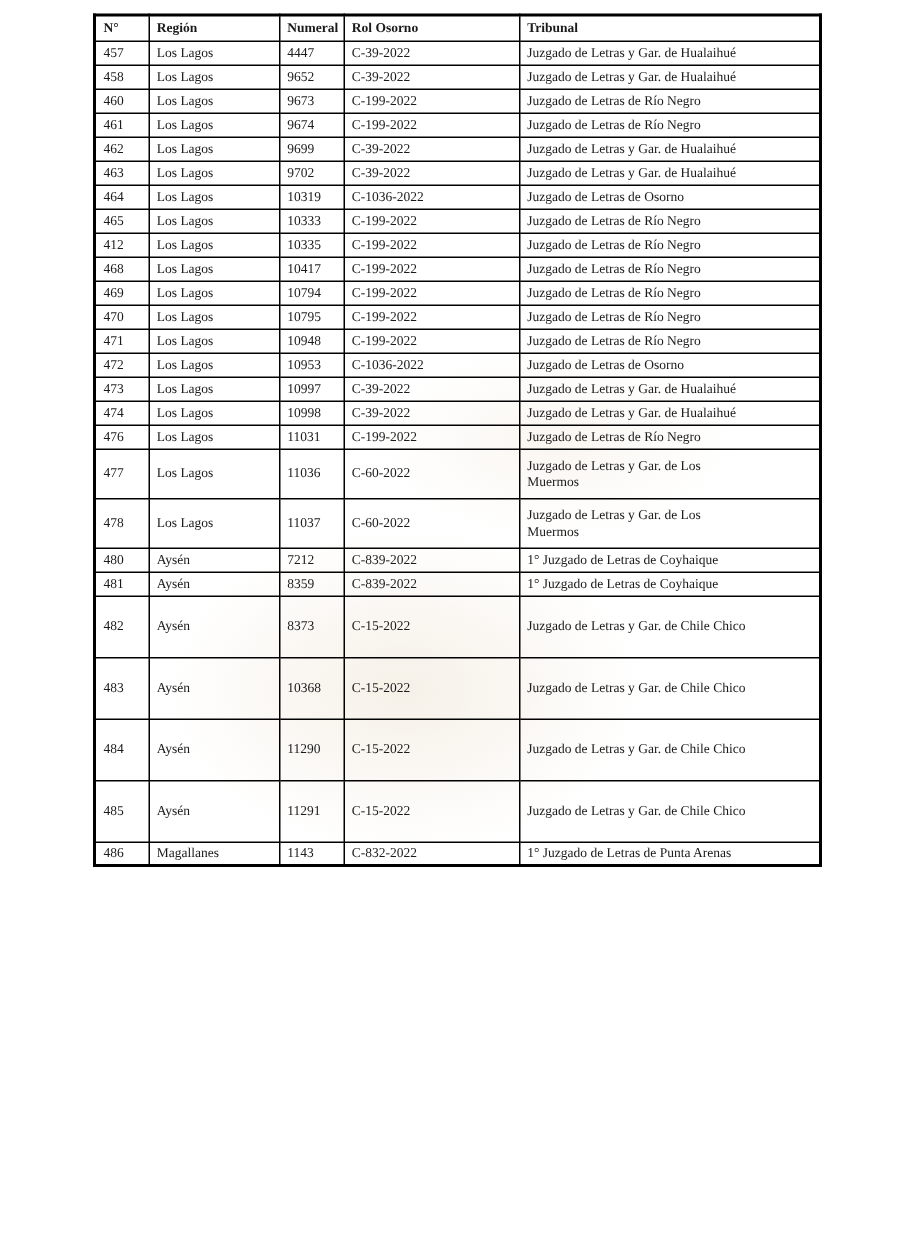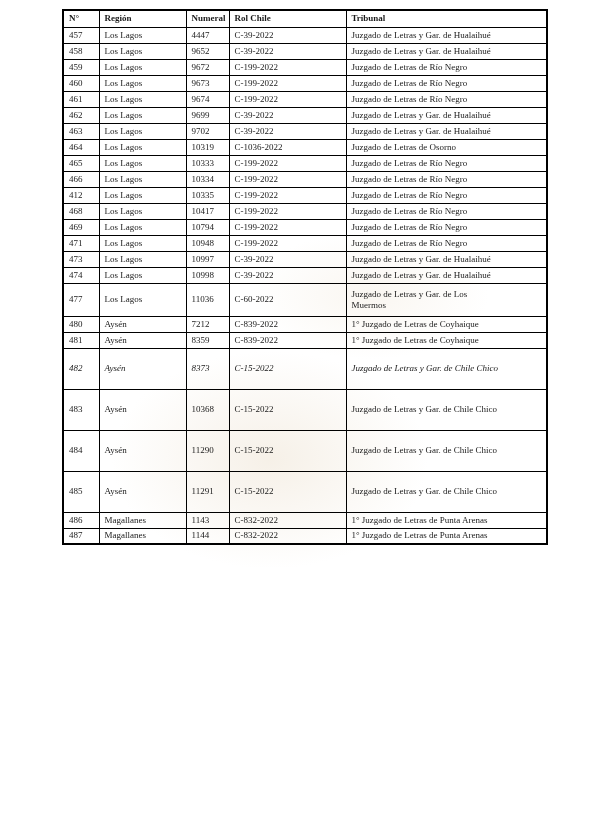--- a/index.html
+++ b/index.html
@@ -79,47 +79,40 @@
       <col class="c-region">
       <col class="c-numeral">
       <col class="c-rol">
       <col class="c-tribunal">
     </colgroup>
     <thead>
       <tr>
         <th>N°</th>
         <th>Región</th>
         <th>Numeral</th>
-        <th>Rol Chile</th>
+        <th>Rol Osorno</th>
         <th>Tribunal</th>
       </tr>
     </thead>
     <tbody>
         <tr>
           <td>457</td>
           <td>Los Lagos</td>
           <td>4447</td>
           <td>C-39-2022</td>
           <td>Juzgado de Letras y Gar. de Hualaihué</td>
         </tr>
         <tr>
           <td>458</td>
           <td>Los Lagos</td>
           <td>9652</td>
           <td>C-39-2022</td>
           <td>Juzgado de Letras y Gar. de Hualaihué</td>
         </tr>
         <tr>
-          <td>459</td>
-          <td>Los Lagos</td>
-          <td>9672</td>
-          <td>C-199-2022</td>
-          <td>Juzgado de Letras de Río Negro</td>
-        </tr>
-        <tr>
           <td>460</td>
           <td>Los Lagos</td>
           <td>9673</td>
           <td>C-199-2022</td>
           <td>Juzgado de Letras de Río Negro</td>
         </tr>
         <tr>
           <td>461</td>
           <td>Los Lagos</td>
           <td>9674</td>
@@ -148,27 +141,20 @@
           <td>Juzgado de Letras de Osorno</td>
         </tr>
         <tr>
           <td>465</td>
           <td>Los Lagos</td>
           <td>10333</td>
           <td>C-199-2022</td>
           <td>Juzgado de Letras de Río Negro</td>
         </tr>
         <tr>
-          <td>466</td>
-          <td>Los Lagos</td>
-          <td>10334</td>
-          <td>C-199-2022</td>
-          <td>Juzgado de Letras de Río Negro</td>
-        </tr>
-        <tr>
           <td>412</td>
           <td>Los Lagos</td>
           <td>10335</td>
           <td>C-199-2022</td>
           <td>Juzgado de Letras de Río Negro</td>
         </tr>
         <tr>
           <td>468</td>
           <td>Los Lagos</td>
           <td>10417</td>
@@ -176,63 +162,92 @@
           <td>Juzgado de Letras de Río Negro</td>
         </tr>
         <tr>
           <td>469</td>
           <td>Los Lagos</td>
           <td>10794</td>
           <td>C-199-2022</td>
           <td>Juzgado de Letras de Río Negro</td>
         </tr>
         <tr>
+          <td>470</td>
+          <td>Los Lagos</td>
+          <td>10795</td>
+          <td>C-199-2022</td>
+          <td>Juzgado de Letras de Río Negro</td>
+        </tr>
+        <tr>
           <td>471</td>
           <td>Los Lagos</td>
           <td>10948</td>
           <td>C-199-2022</td>
           <td>Juzgado de Letras de Río Negro</td>
         </tr>
         <tr>
+          <td>472</td>
+          <td>Los Lagos</td>
+          <td>10953</td>
+          <td>C-1036-2022</td>
+          <td>Juzgado de Letras de Osorno</td>
+        </tr>
+        <tr>
           <td>473</td>
           <td>Los Lagos</td>
           <td>10997</td>
           <td>C-39-2022</td>
           <td>Juzgado de Letras y Gar. de Hualaihué</td>
         </tr>
         <tr>
           <td>474</td>
           <td>Los Lagos</td>
           <td>10998</td>
           <td>C-39-2022</td>
           <td>Juzgado de Letras y Gar. de Hualaihué</td>
+        </tr>
+        <tr>
+          <td>476</td>
+          <td>Los Lagos</td>
+          <td>11031</td>
+          <td>C-199-2022</td>
+          <td>Juzgado de Letras de Río Negro</td>
         </tr>
         <tr style="height: 33px;">
           <td>477</td>
           <td>Los Lagos</td>
           <td>11036</td>
           <td>C-60-2022</td>
           <td>Juzgado de Letras y Gar. de Los
 Muermos</td>
         </tr>
+        <tr style="height: 33px;">
+          <td>478</td>
+          <td>Los Lagos</td>
+          <td>11037</td>
+          <td>C-60-2022</td>
+          <td>Juzgado de Letras y Gar. de Los
+Muermos</td>
+        </tr>
         <tr>
           <td>480</td>
           <td>Aysén</td>
           <td>7212</td>
           <td>C-839-2022</td>
           <td>1° Juzgado de Letras de Coyhaique</td>
         </tr>
         <tr>
           <td>481</td>
           <td>Aysén</td>
           <td>8359</td>
           <td>C-839-2022</td>
           <td>1° Juzgado de Letras de Coyhaique</td>
         </tr>
-        <tr style="height: 41px; font-style: italic;">
+        <tr style="height: 41px;">
           <td>482</td>
           <td>Aysén</td>
           <td>8373</td>
           <td>C-15-2022</td>
           <td>Juzgado de Letras y Gar. de Chile Chico</td>
         </tr>
         <tr style="height: 41px;">
           <td>483</td>
           <td>Aysén</td>
           <td>10368</td>
@@ -253,22 +268,15 @@
           <td>C-15-2022</td>
           <td>Juzgado de Letras y Gar. de Chile Chico</td>
         </tr>
         <tr>
           <td>486</td>
           <td>Magallanes</td>
           <td>1143</td>
           <td>C-832-2022</td>
           <td>1° Juzgado de Letras de Punta Arenas</td>
         </tr>
-        <tr>
-          <td>487</td>
-          <td>Magallanes</td>
-          <td>1144</td>
-          <td>C-832-2022</td>
-          <td>1° Juzgado de Letras de Punta Arenas</td>
-        </tr>
       </tbody>
   </table>
 </div>
 
 </body></html>

